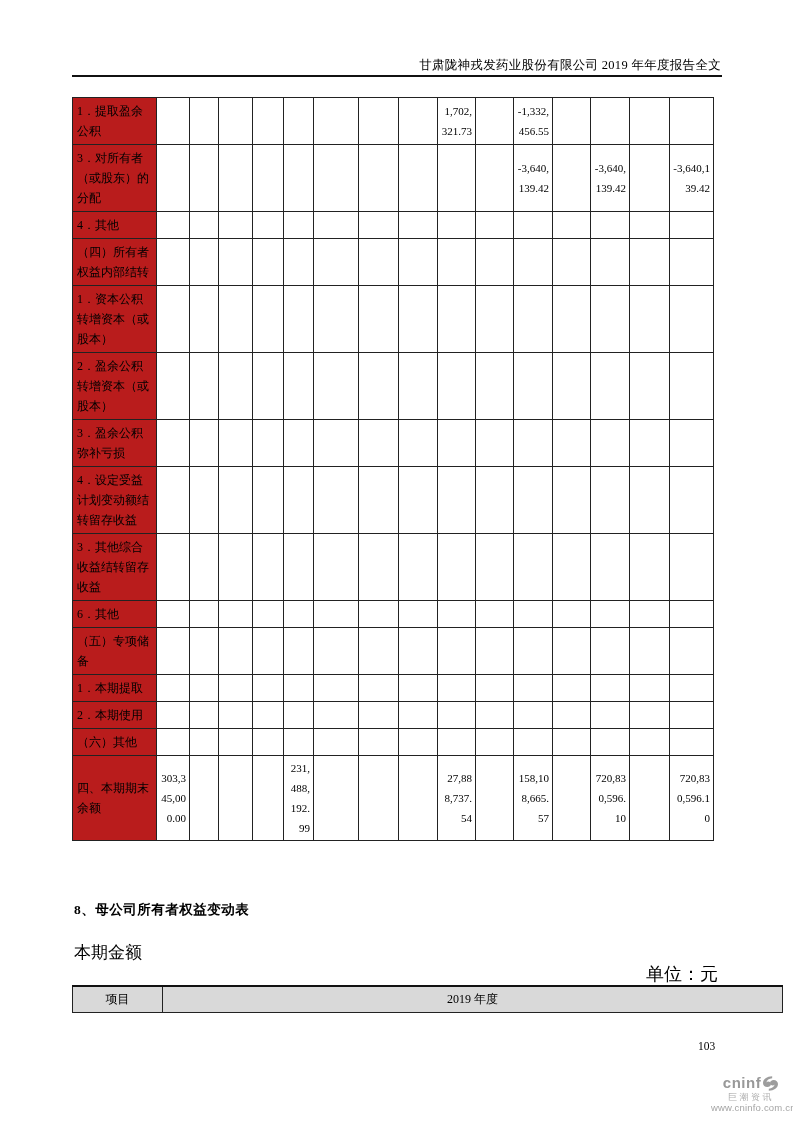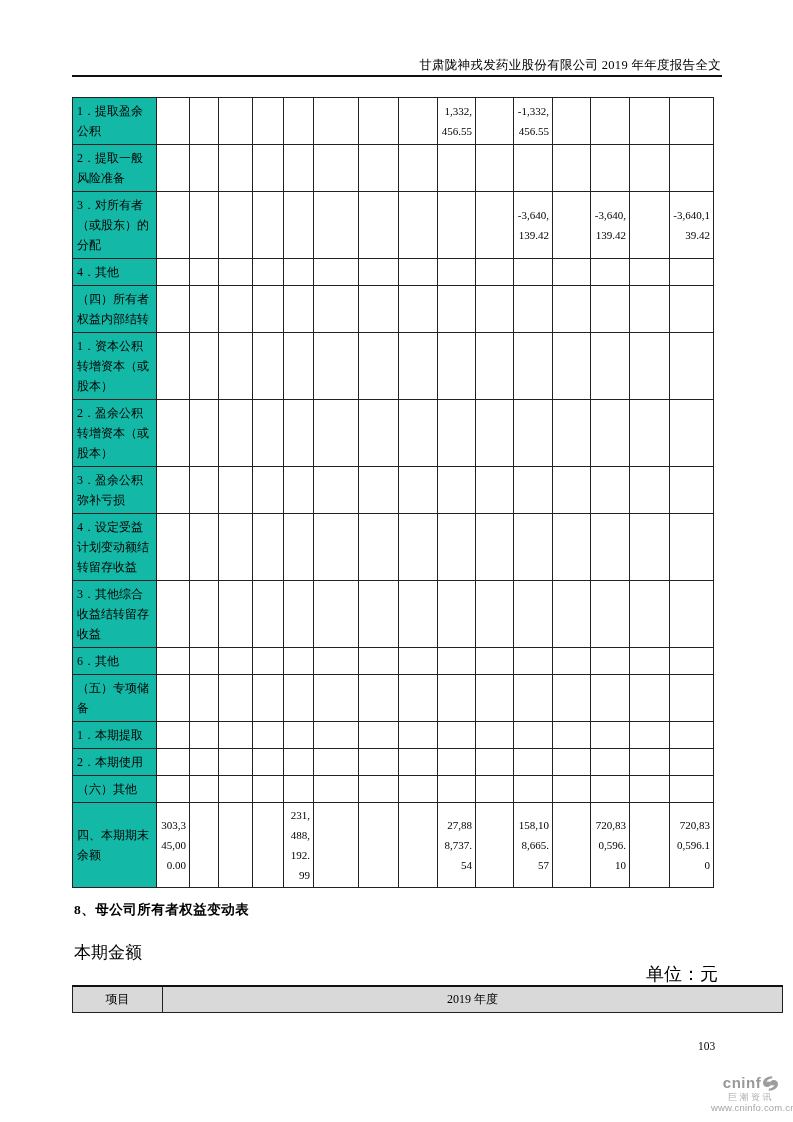--- a/index.html
+++ b/index.html
@@ -14,21 +14,21 @@
   .header-rule  { position:absolute; top:75px; left:72px; width:650px; height:2px; background:#111; }
 
   
   .equity-table {
     position:absolute; top:97px; left:72px; width:641px;
     border-collapse:collapse; table-layout:fixed;
     border:1.5px solid #111;
   }
   .equity-table td { border:1px solid #222; vertical-align:middle; overflow:hidden; }
   .equity-table td.lbl {
-    background:#14b8a6; font-size:12px; line-height:20px;
+    background:#b91c1c; font-size:12px; line-height:20px;
     padding:3px 2px 3px 4px; text-align:left;
   }
   .equity-table td.val {
     font-size:11px; line-height:20px; padding:2px 3px;
     text-align:right; word-break:break-all;
   }
 
   
   .section-heading { position:absolute; top:901px; left:74px; font-size:13.5px; font-weight:bold; letter-spacing:0.5px; }
   .period-label    { position:absolute; top:941px; left:74px; font-size:17px; }
@@ -83,41 +83,23 @@
         <tr>
           <td class="lbl">1．提取盈余公积</td>
           <td class="val"></td>
           <td class="val"></td>
           <td class="val"></td>
           <td class="val"></td>
           <td class="val"></td>
           <td class="val"></td>
           <td class="val"></td>
           <td class="val"></td>
-          <td class="val">1,332,456.55</td>
+          <td class="val">1,702,321.73</td>
           <td class="val"></td>
           <td class="val">-1,332,456.55</td>
-          <td class="val"></td>
-          <td class="val"></td>
-          <td class="val"></td>
-          <td class="val"></td>
-        </tr>
-        <tr>
-          <td class="lbl">2．提取一般风险准备</td>
-          <td class="val"></td>
-          <td class="val"></td>
-          <td class="val"></td>
-          <td class="val"></td>
-          <td class="val"></td>
-          <td class="val"></td>
-          <td class="val"></td>
-          <td class="val"></td>
-          <td class="val"></td>
-          <td class="val"></td>
-          <td class="val"></td>
           <td class="val"></td>
           <td class="val"></td>
           <td class="val"></td>
           <td class="val"></td>
         </tr>
         <tr>
           <td class="lbl">3．对所有者（或股东）的分配</td>
           <td class="val"></td>
           <td class="val"></td>
           <td class="val"></td>

